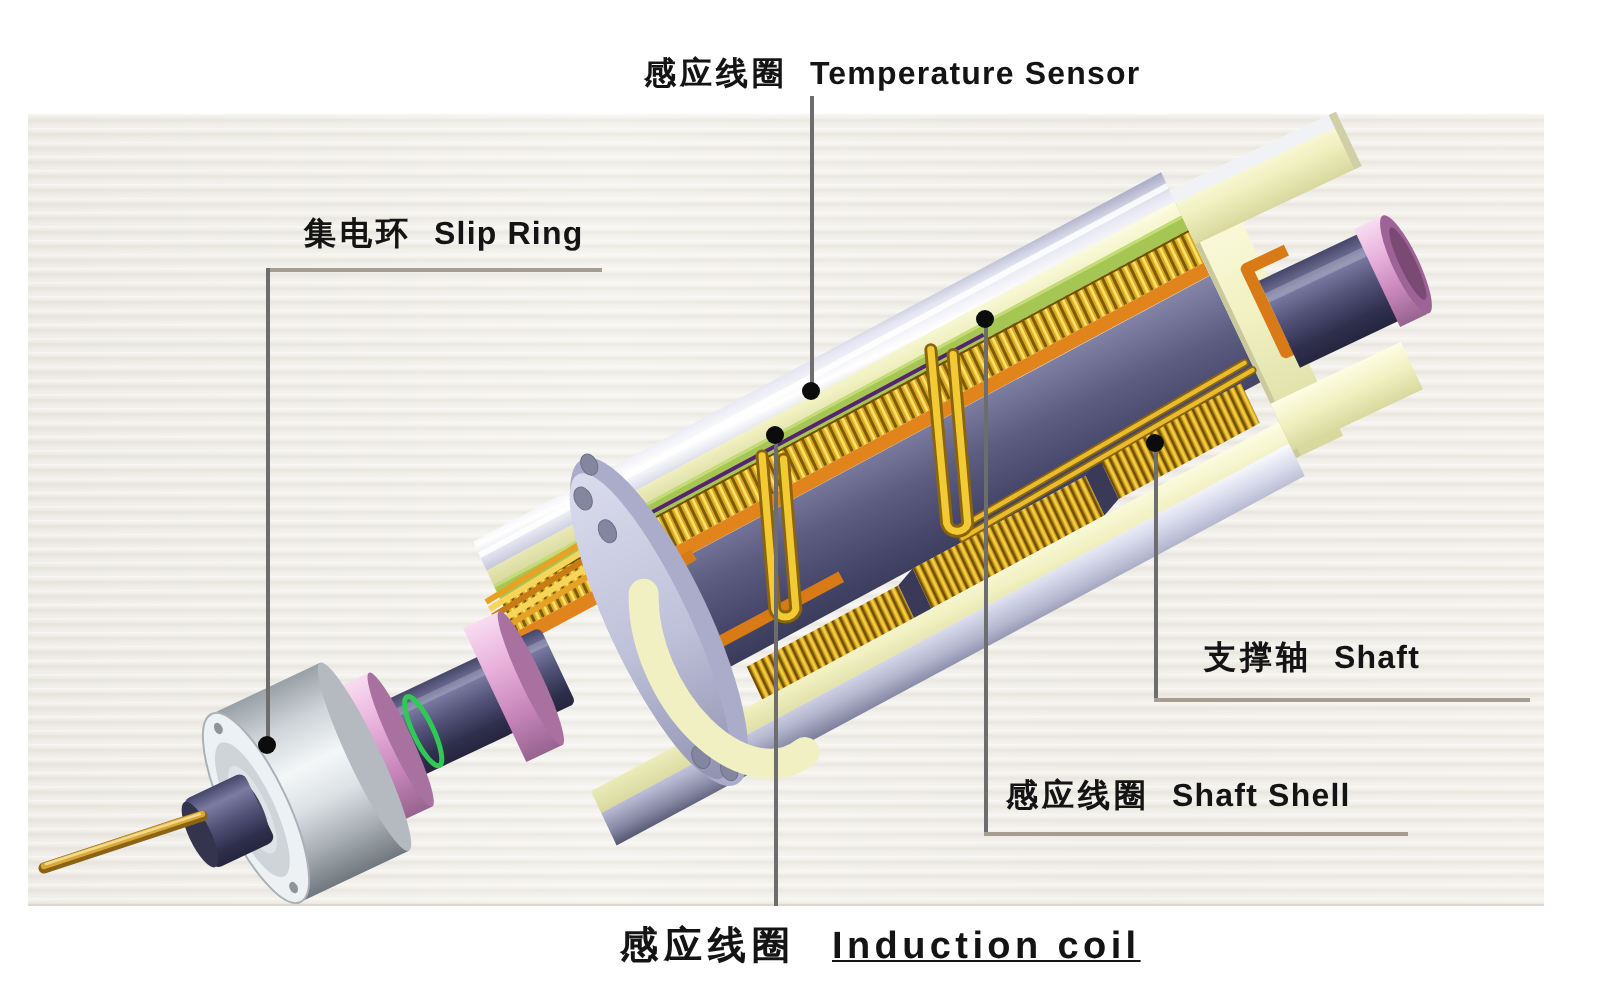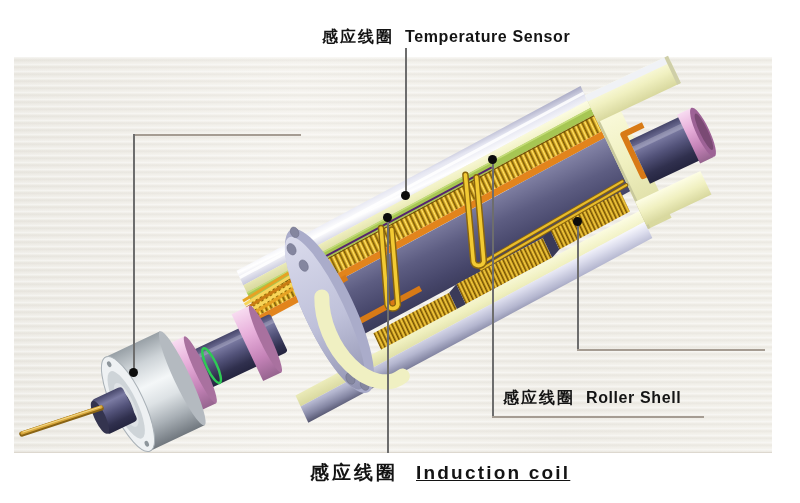--- a/index.html
+++ b/index.html
@@ -231,20 +231,26 @@
   <div class="vline" style="left:492px;top:159px;height:258px;"></div>
   <div class="hline" style="left:492px;top:416px;width:212px;"></div>
   <div class="dot" style="left:488px;top:155px;"></div>
 
   <div class="vline" style="left:387px;top:218px;height:235px;"></div>
   <div class="dot" style="left:383px;top:213px;"></div>
 
   <div class="label" style="left:322px;top:27px;">
     <span class="zh">感应线圈</span><span class="en">Temperature Sensor</span>
   </div>
+  <div class="label" style="left:152px;top:107px;">
+    <span class="zh">集电环</span><span class="en">Slip Ring</span>
+  </div>
+  <div class="label" style="left:602px;top:319px;">
+    <span class="zh">支撑轴</span><span class="en">Shaft</span>
+  </div>
   <div class="label" style="left:503px;top:388px;">
-    <span class="zh">感应线圈</span><span class="en">Roller Shell</span>
+    <span class="zh">感应线圈</span><span class="en">Shaft Shell</span>
   </div>
   <div class="label big" style="left:310px;top:460px;">
     <span class="zh">感应线圈</span><span class="en">Induction coil</span>
   </div>
 
 </div>
 
 </body></html>

